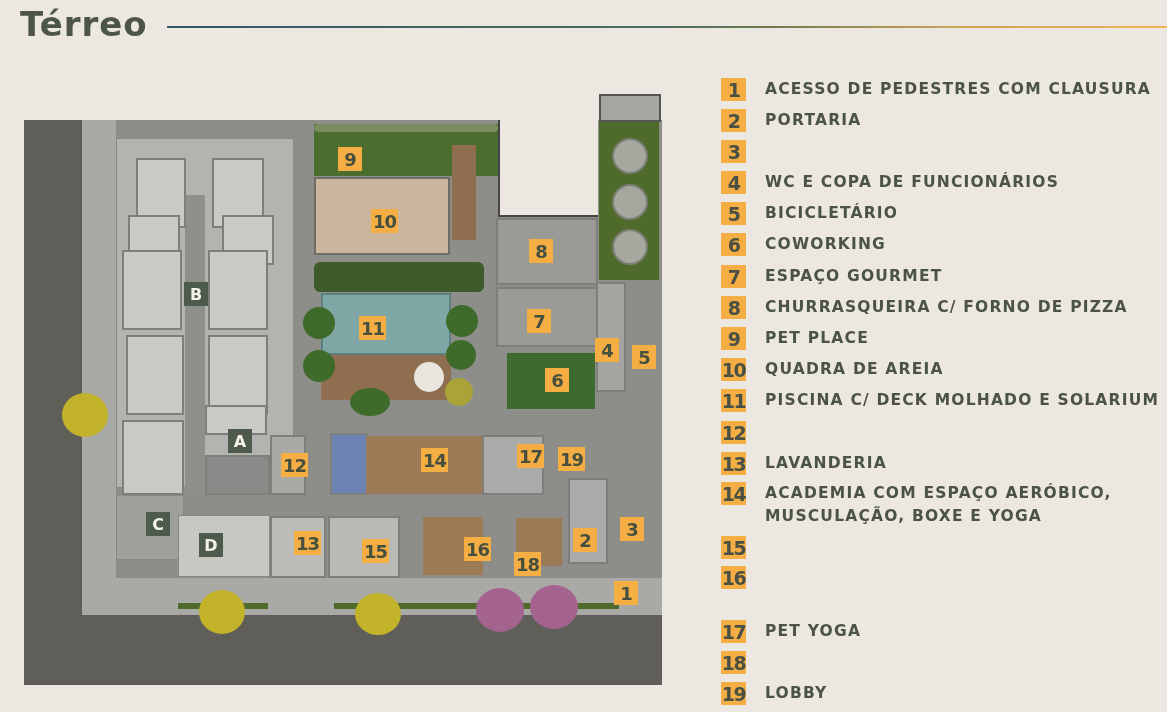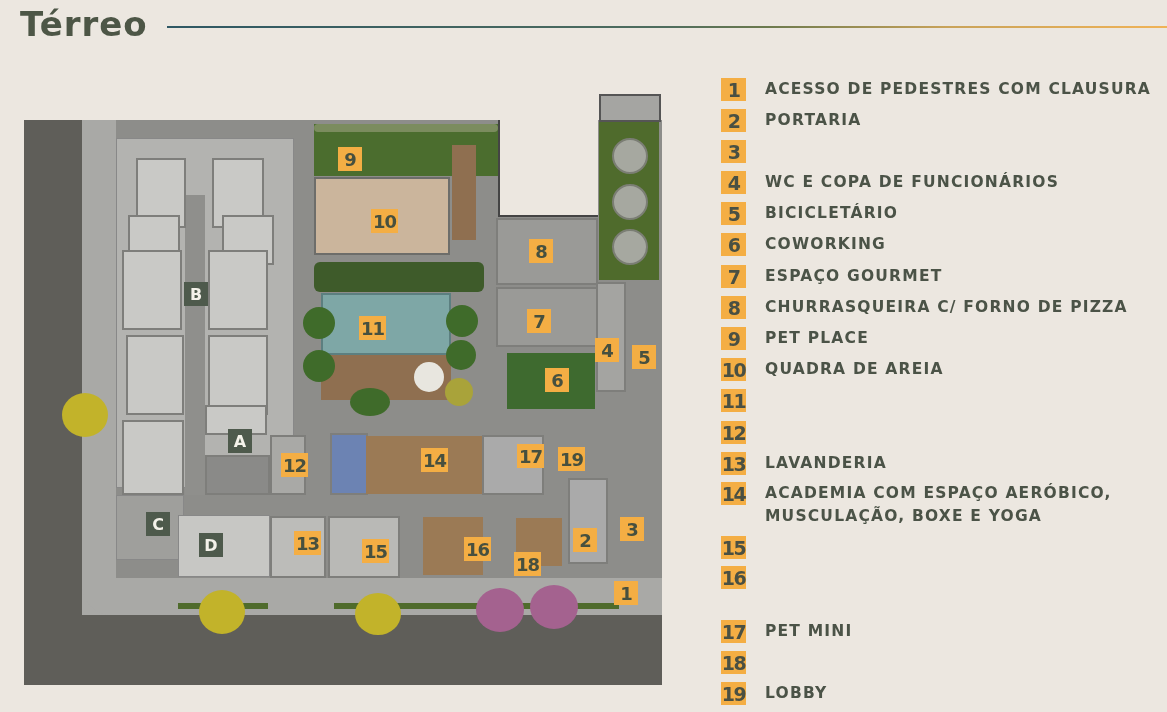--- a/index.html
+++ b/index.html
@@ -185,20 +185,21 @@
   <div class="leg-item" style="top:249px;">
       <div class="leg-num">9</div>
       <div class="leg-text">PET PLACE</div>
     </div>
   <div class="leg-item" style="top:280px;">
       <div class="leg-num">10</div>
       <div class="leg-text">QUADRA DE AREIA</div>
     </div>
   <div class="leg-item" style="top:311px;">
       <div class="leg-num">11</div>
+      <div class="leg-text">PISCINA C/ DECK MOLHADO E SOLARIUM</div>
     </div>
   <div class="leg-item" style="top:343px;">
       <div class="leg-num">12</div>
     </div>
   <div class="leg-item" style="top:374px;">
       <div class="leg-num">13</div>
       <div class="leg-text">LAVANDERIA</div>
     </div>
   <div class="leg-item" style="top:404px;">
       <div class="leg-num">14</div>
@@ -206,21 +207,21 @@
 MUSCULAÇÃO, BOXE E YOGA</div>
     </div>
   <div class="leg-item" style="top:458px;">
       <div class="leg-num">15</div>
     </div>
   <div class="leg-item" style="top:488px;">
       <div class="leg-num">16</div>
     </div>
   <div class="leg-item" style="top:542px;">
       <div class="leg-num">17</div>
-      <div class="leg-text">PET MINI</div>
+      <div class="leg-text">PET YOGA</div>
     </div>
   <div class="leg-item" style="top:573px;">
       <div class="leg-num">18</div>
     </div>
   <div class="leg-item" style="top:604px;">
       <div class="leg-num">19</div>
       <div class="leg-text">LOBBY</div>
     </div>
 </div>
 

